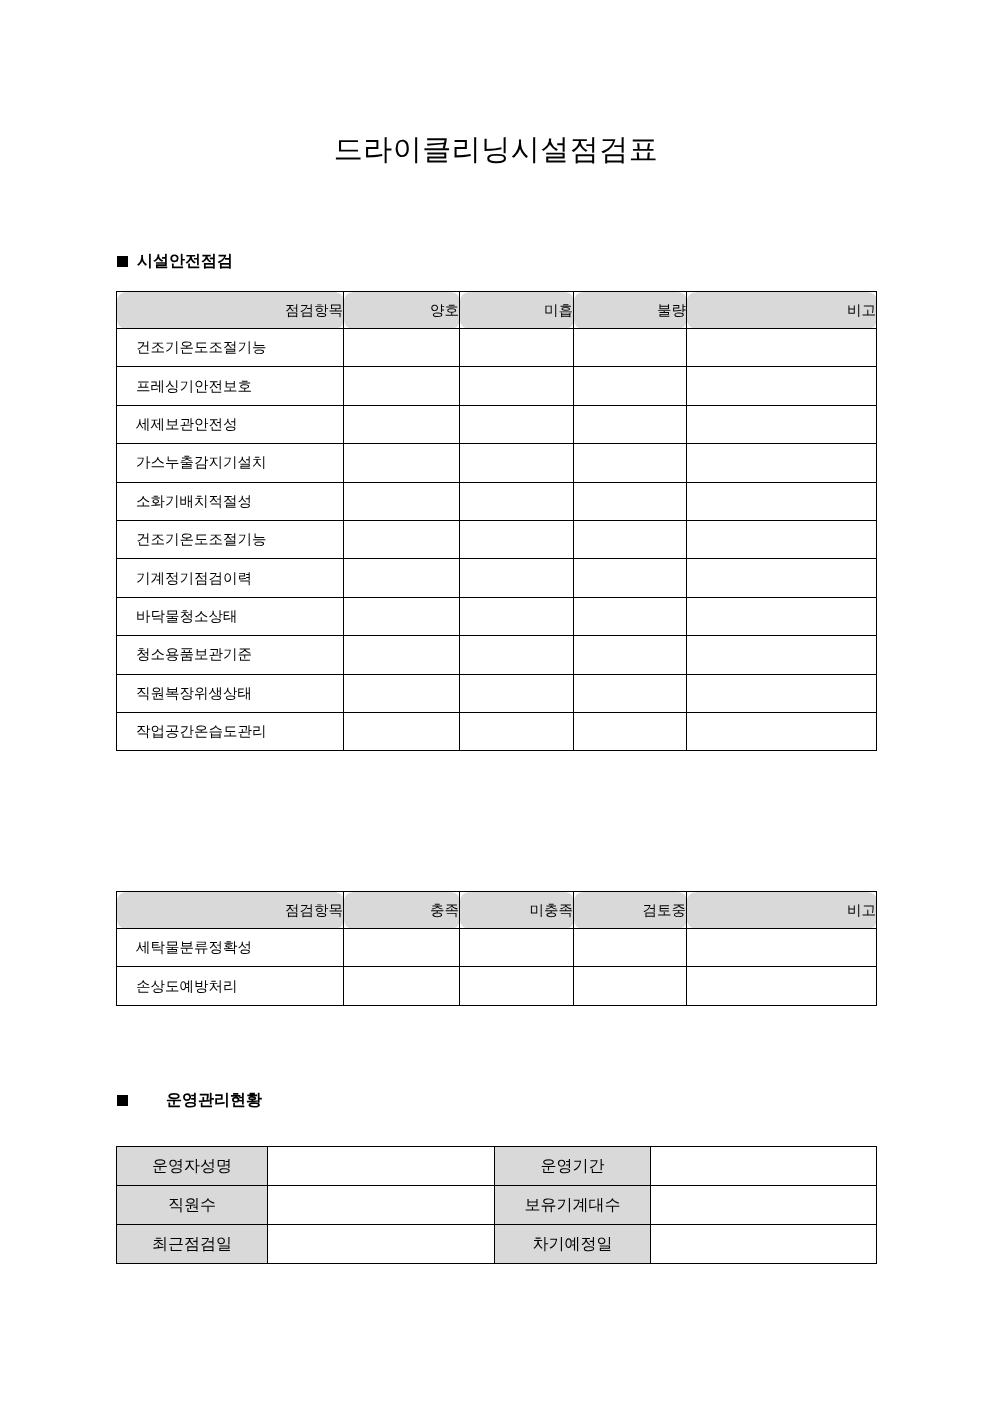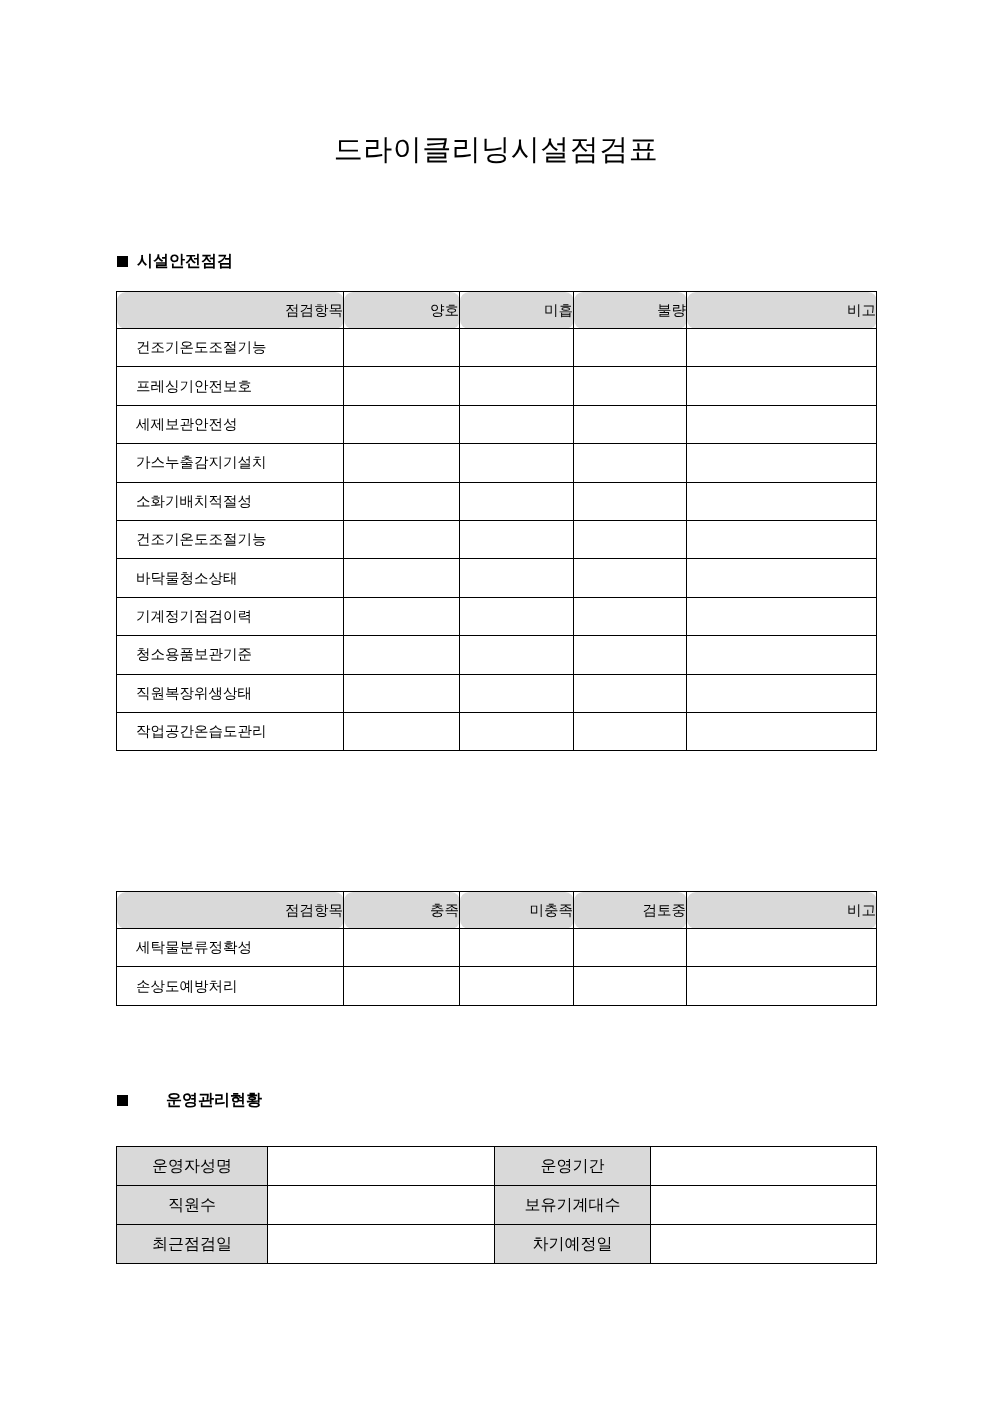--- a/index.html
+++ b/index.html
@@ -180,28 +180,28 @@
         <td class="mark-cell"></td>
       </tr>
       <tr>
         <td class="item-cell">건조기온도조절기능</td>
         <td class="mark-cell"></td>
         <td class="mark-cell"></td>
         <td class="mark-cell"></td>
         <td class="mark-cell"></td>
       </tr>
       <tr>
+        <td class="item-cell">기계정기점검이력</td>
+        <td class="mark-cell"></td>
+        <td class="mark-cell"></td>
+        <td class="mark-cell"></td>
+        <td class="mark-cell"></td>
+      </tr>
+      <tr>
         <td class="item-cell">바닥물청소상태</td>
-        <td class="mark-cell"></td>
-        <td class="mark-cell"></td>
-        <td class="mark-cell"></td>
-        <td class="mark-cell"></td>
-      </tr>
-      <tr>
-        <td class="item-cell">기계정기점검이력</td>
         <td class="mark-cell"></td>
         <td class="mark-cell"></td>
         <td class="mark-cell"></td>
         <td class="mark-cell"></td>
       </tr>
       <tr>
         <td class="item-cell">청소용품보관기준</td>
         <td class="mark-cell"></td>
         <td class="mark-cell"></td>
         <td class="mark-cell"></td>

